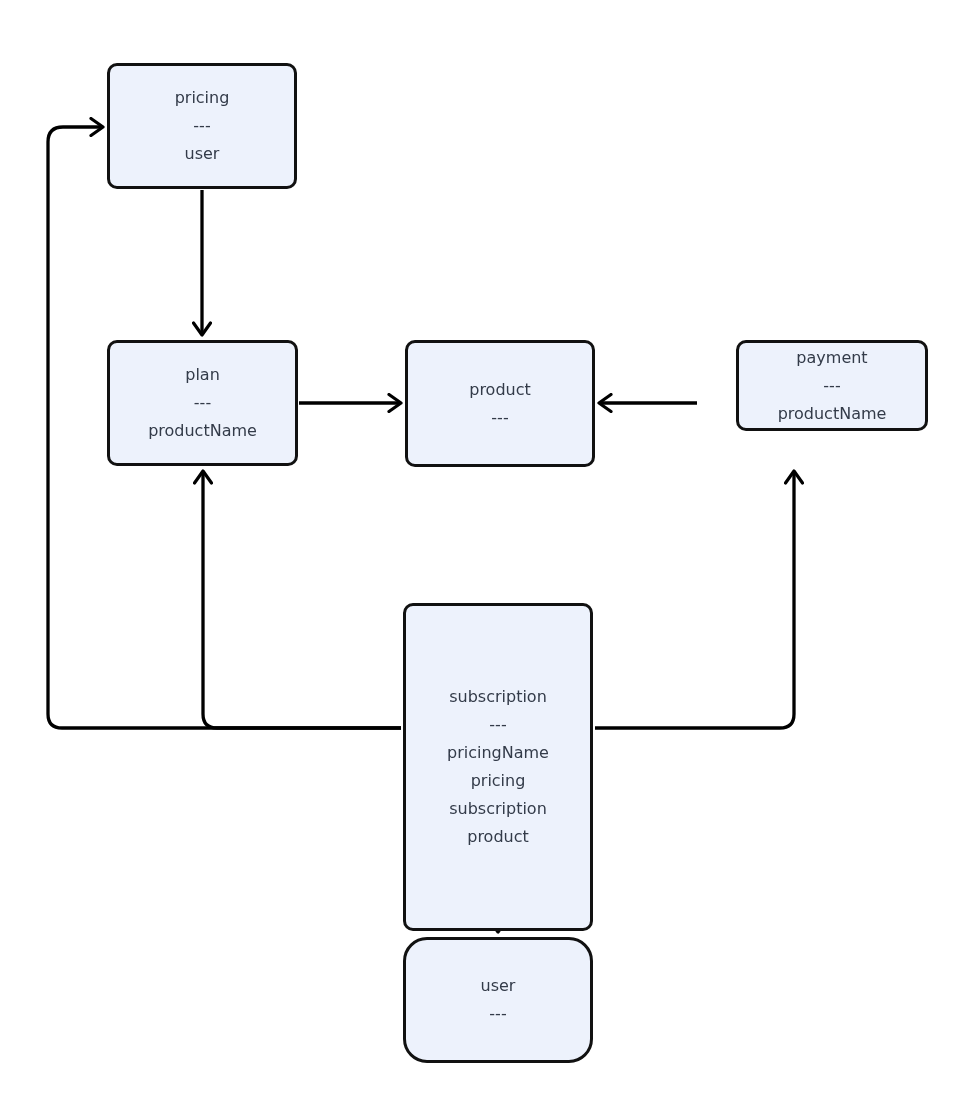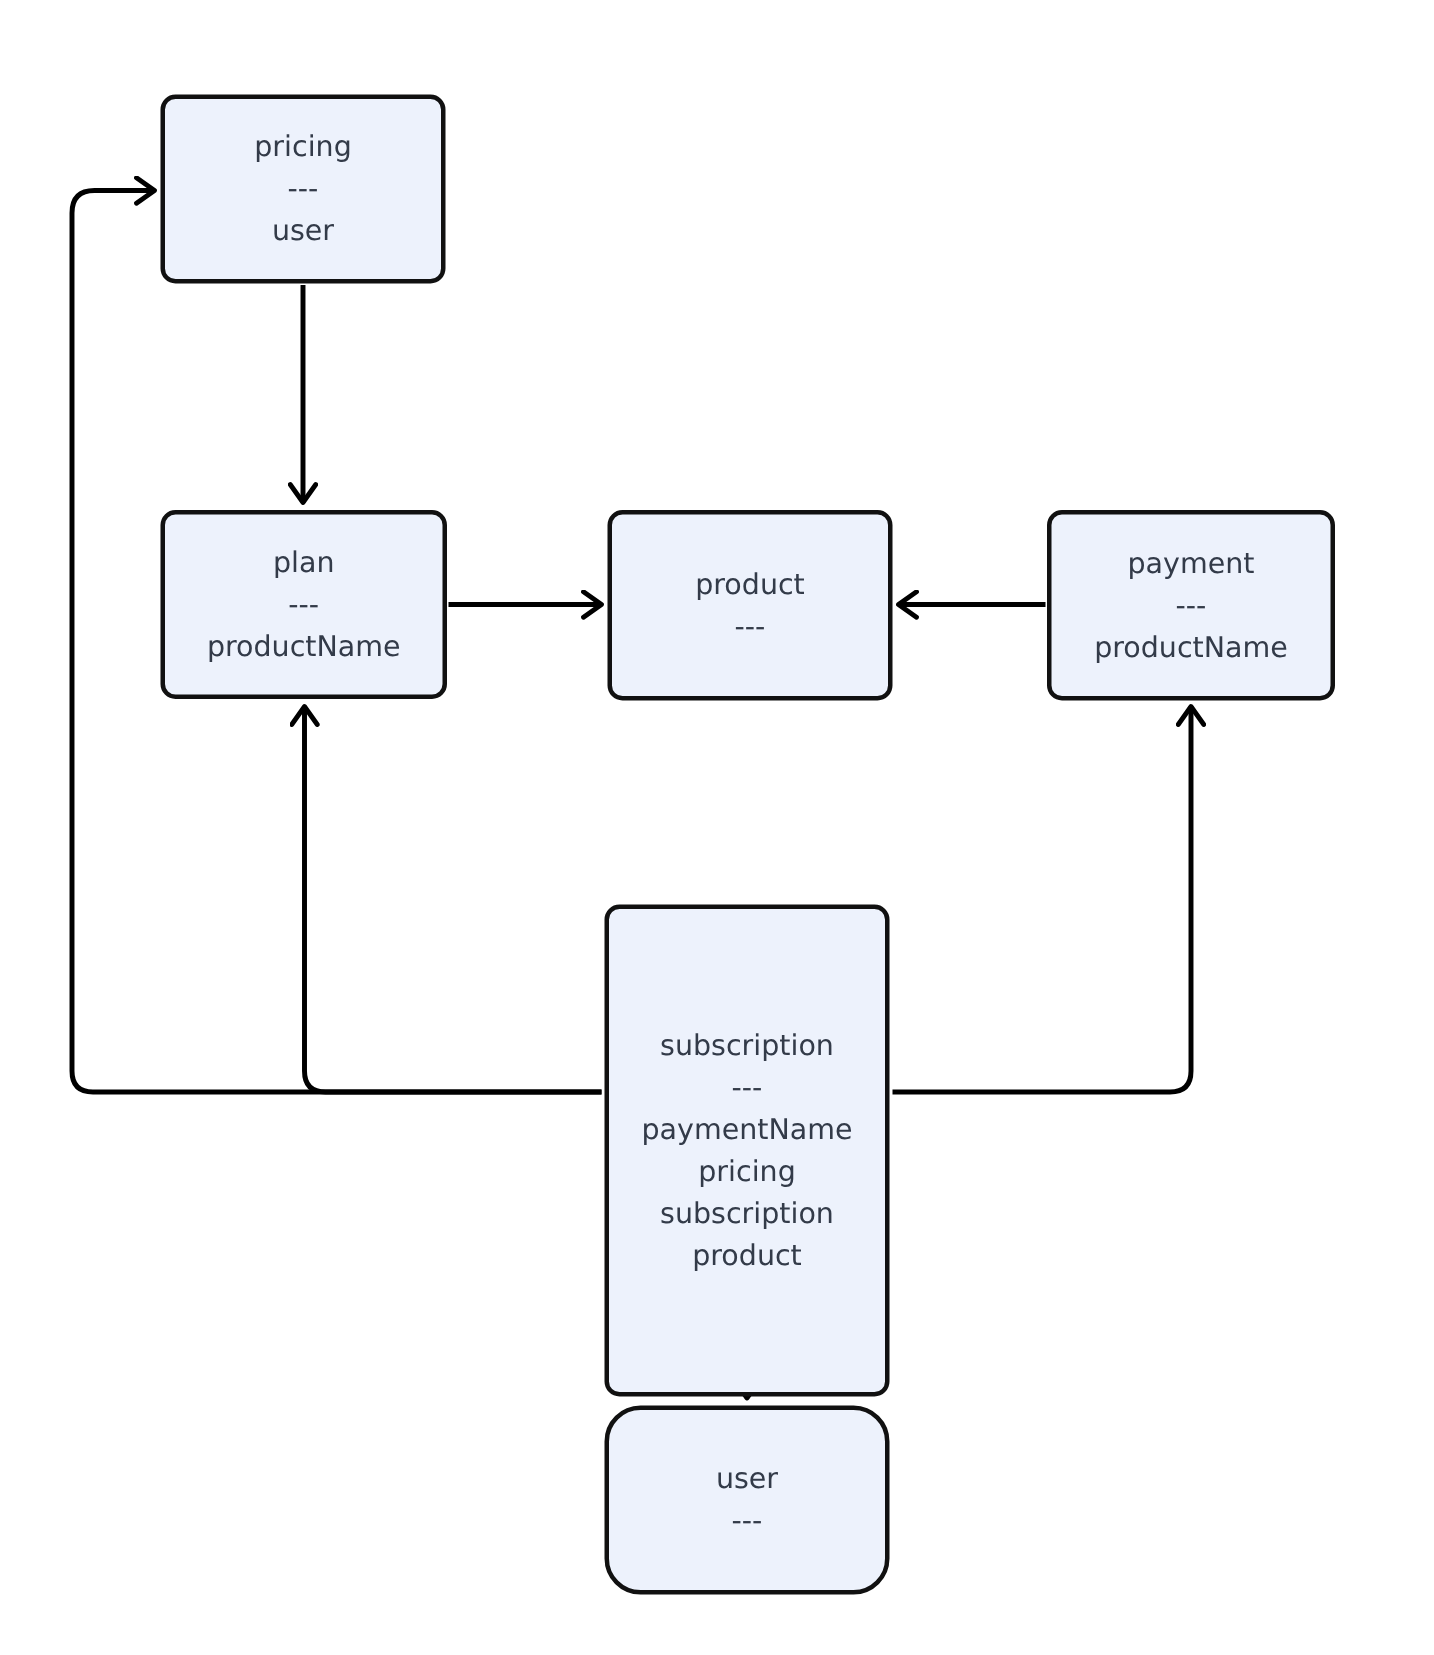--- a/index.html
+++ b/index.html
@@ -26,33 +26,33 @@
     position: absolute;
     box-sizing: border-box;
     background: #edf2fc;
     border: 3px solid #111111;
     border-radius: 10px;
     display: flex;
     flex-direction: column;
     align-items: center;
     justify-content: center;
     color: #333b49;
-    font-size: 19px;
+    font-size: 16px;
     line-height: 28px;
     text-align: center;
     white-space: nowrap;
   }
   .node-title, .node-sep, .node-attr {
     display: block;
   }
   
   #node-pricing      { left: 107px; top:  63px; width: 190px; height: 126px; }
   #node-plan         { left: 107px; top: 340px; width: 191px; height: 126px; }
   #node-product      { left: 405px; top: 340px; width: 190px; height: 127px; }
-  #node-payment      { left: 698px; top: 340px; width: 192px; height: 127px; }
+  #node-payment      { left: 736px; top: 340px; width: 192px; height: 91px; }
   #node-subscription { left: 403px; top: 603px; width: 190px; height: 328px; }
   #node-user         { left: 403px; top: 937px; width: 190px; height: 126px; border-radius: 24px; }
 
   .edge {
     fill: none;
     stroke: #000000;
     stroke-width: 3.3px;
   }
 </style>
 </head>
@@ -95,21 +95,21 @@
 
   <div class="node" id="node-payment">
     <span class="node-title">payment</span>
     <span class="node-sep">---</span>
     <span class="node-attr">productName</span>
   </div>
 
   <div class="node" id="node-subscription">
     <span class="node-title">subscription</span>
     <span class="node-sep">---</span>
-    <span class="node-attr">paymentName</span>
+    <span class="node-attr">pricingName</span>
     <span class="node-attr">pricing</span>
     <span class="node-attr">subscription</span>
     <span class="node-attr">product</span>
   </div>
 
   <div class="node" id="node-user">
     <span class="node-title">user</span>
     <span class="node-sep">---</span>
   </div>
 

